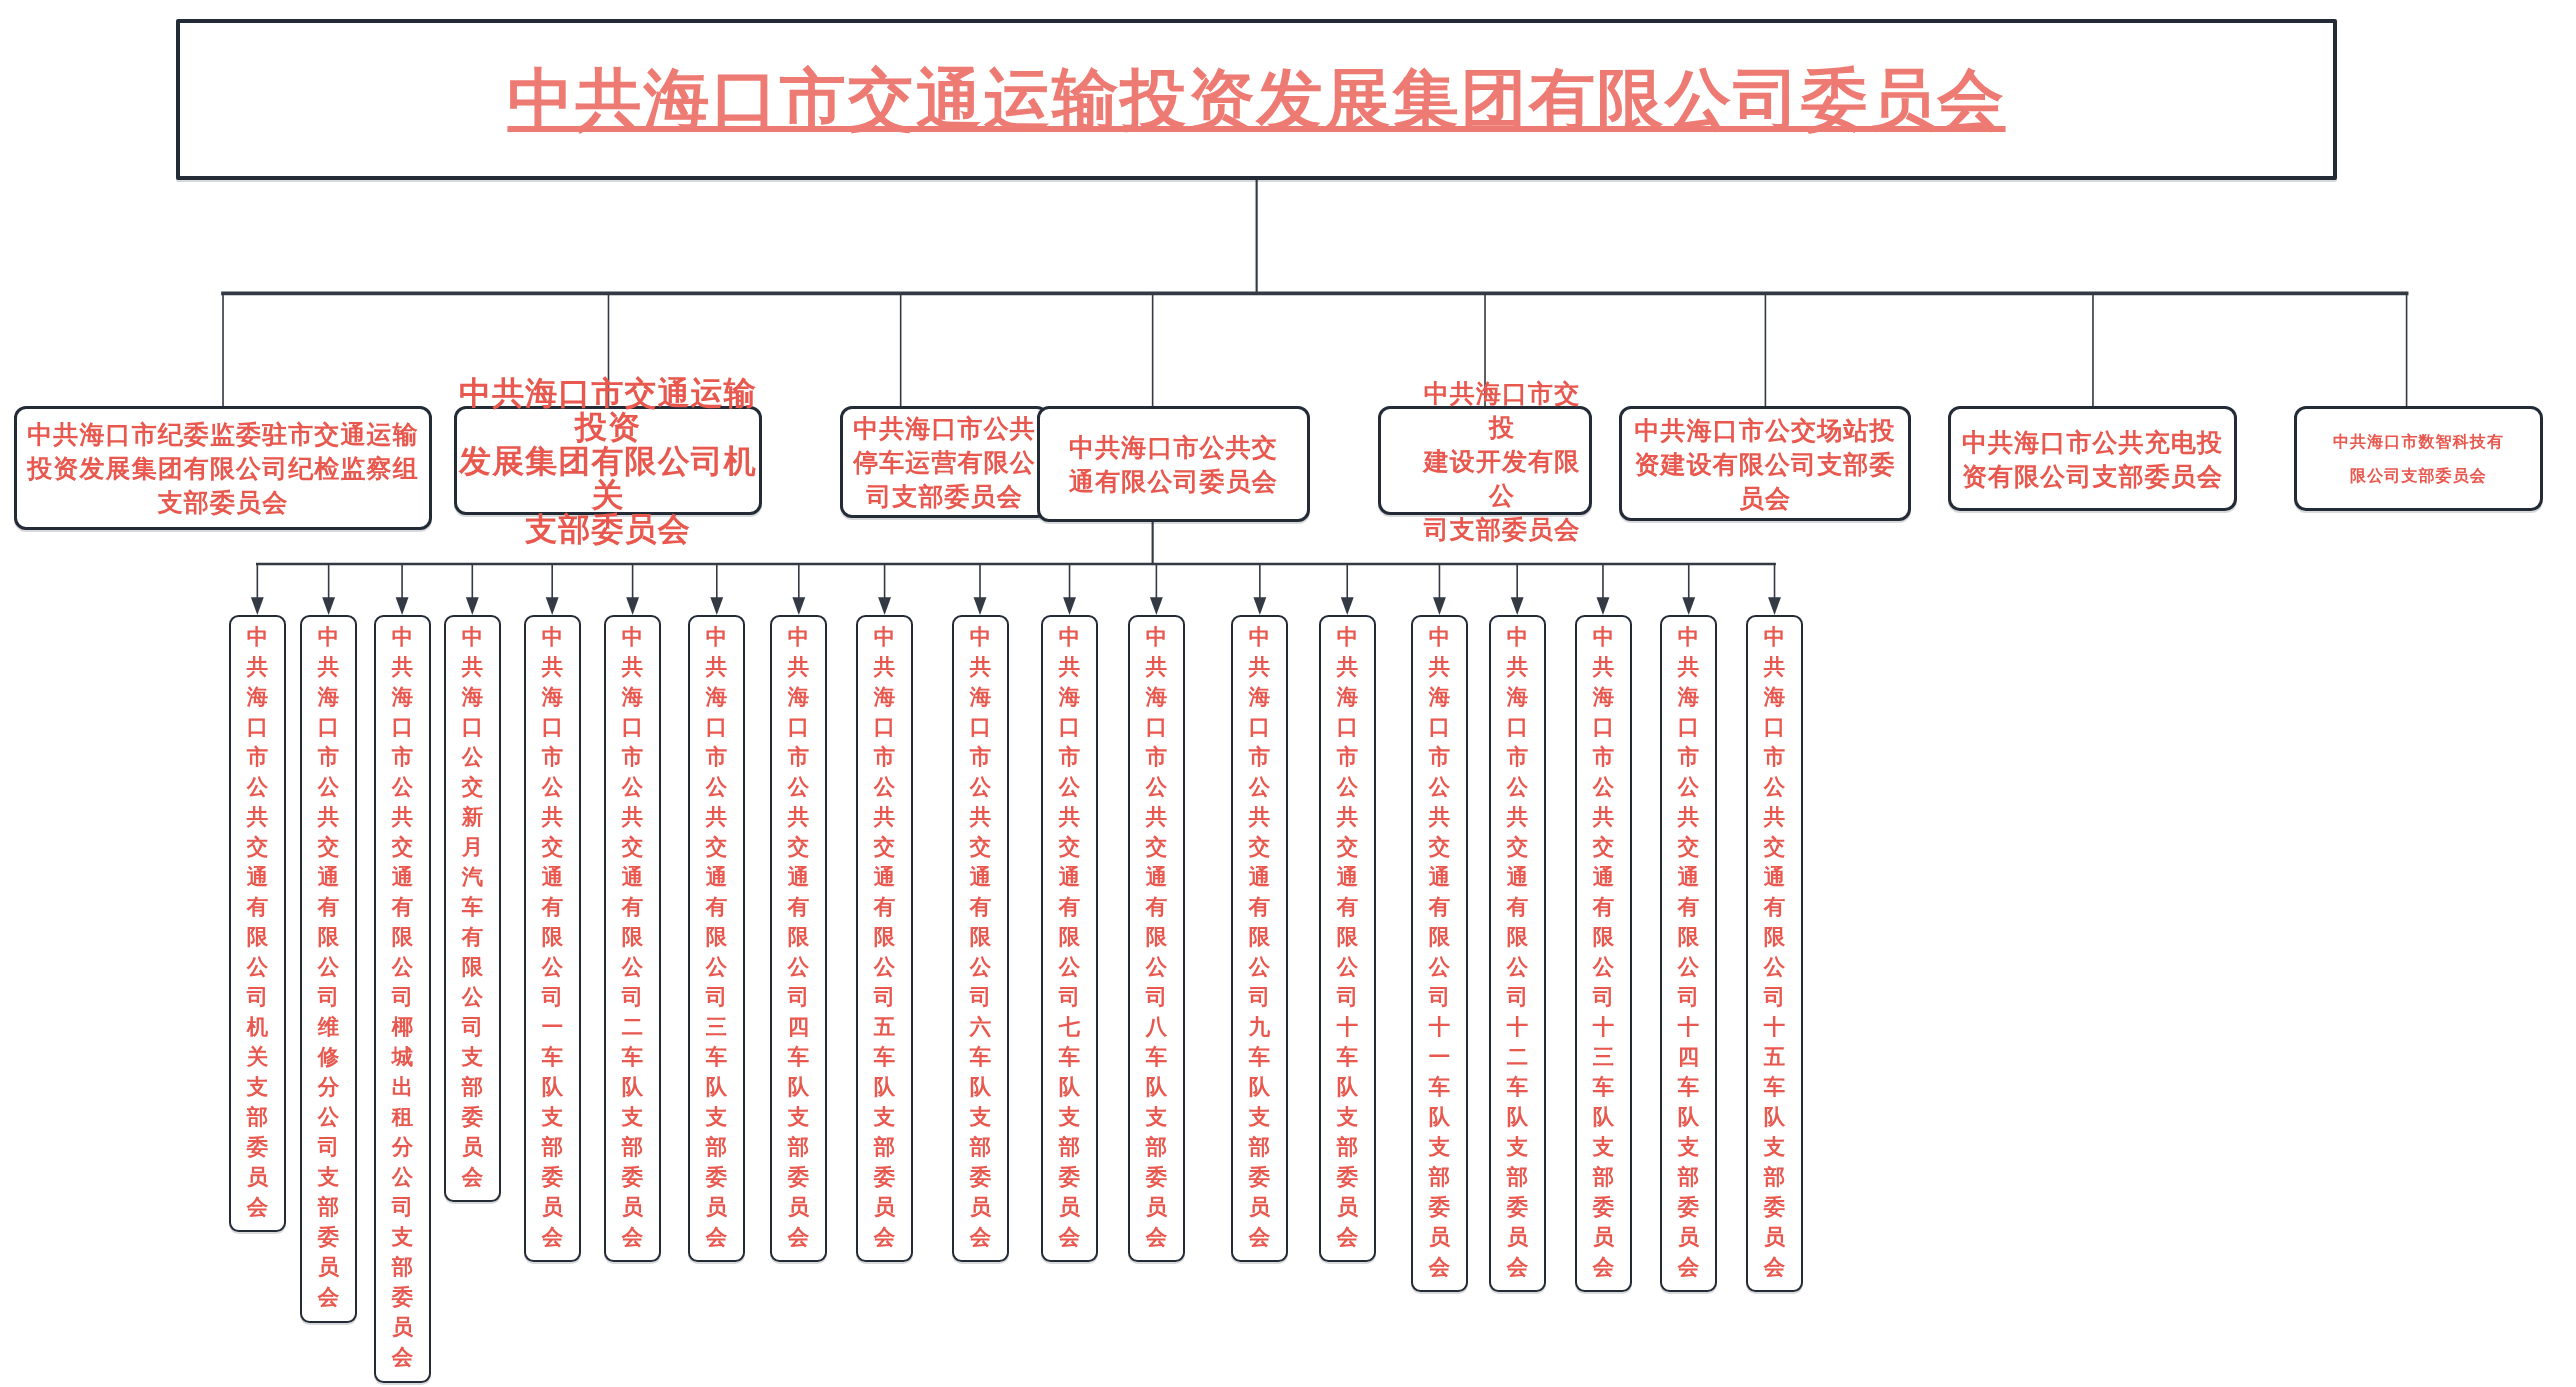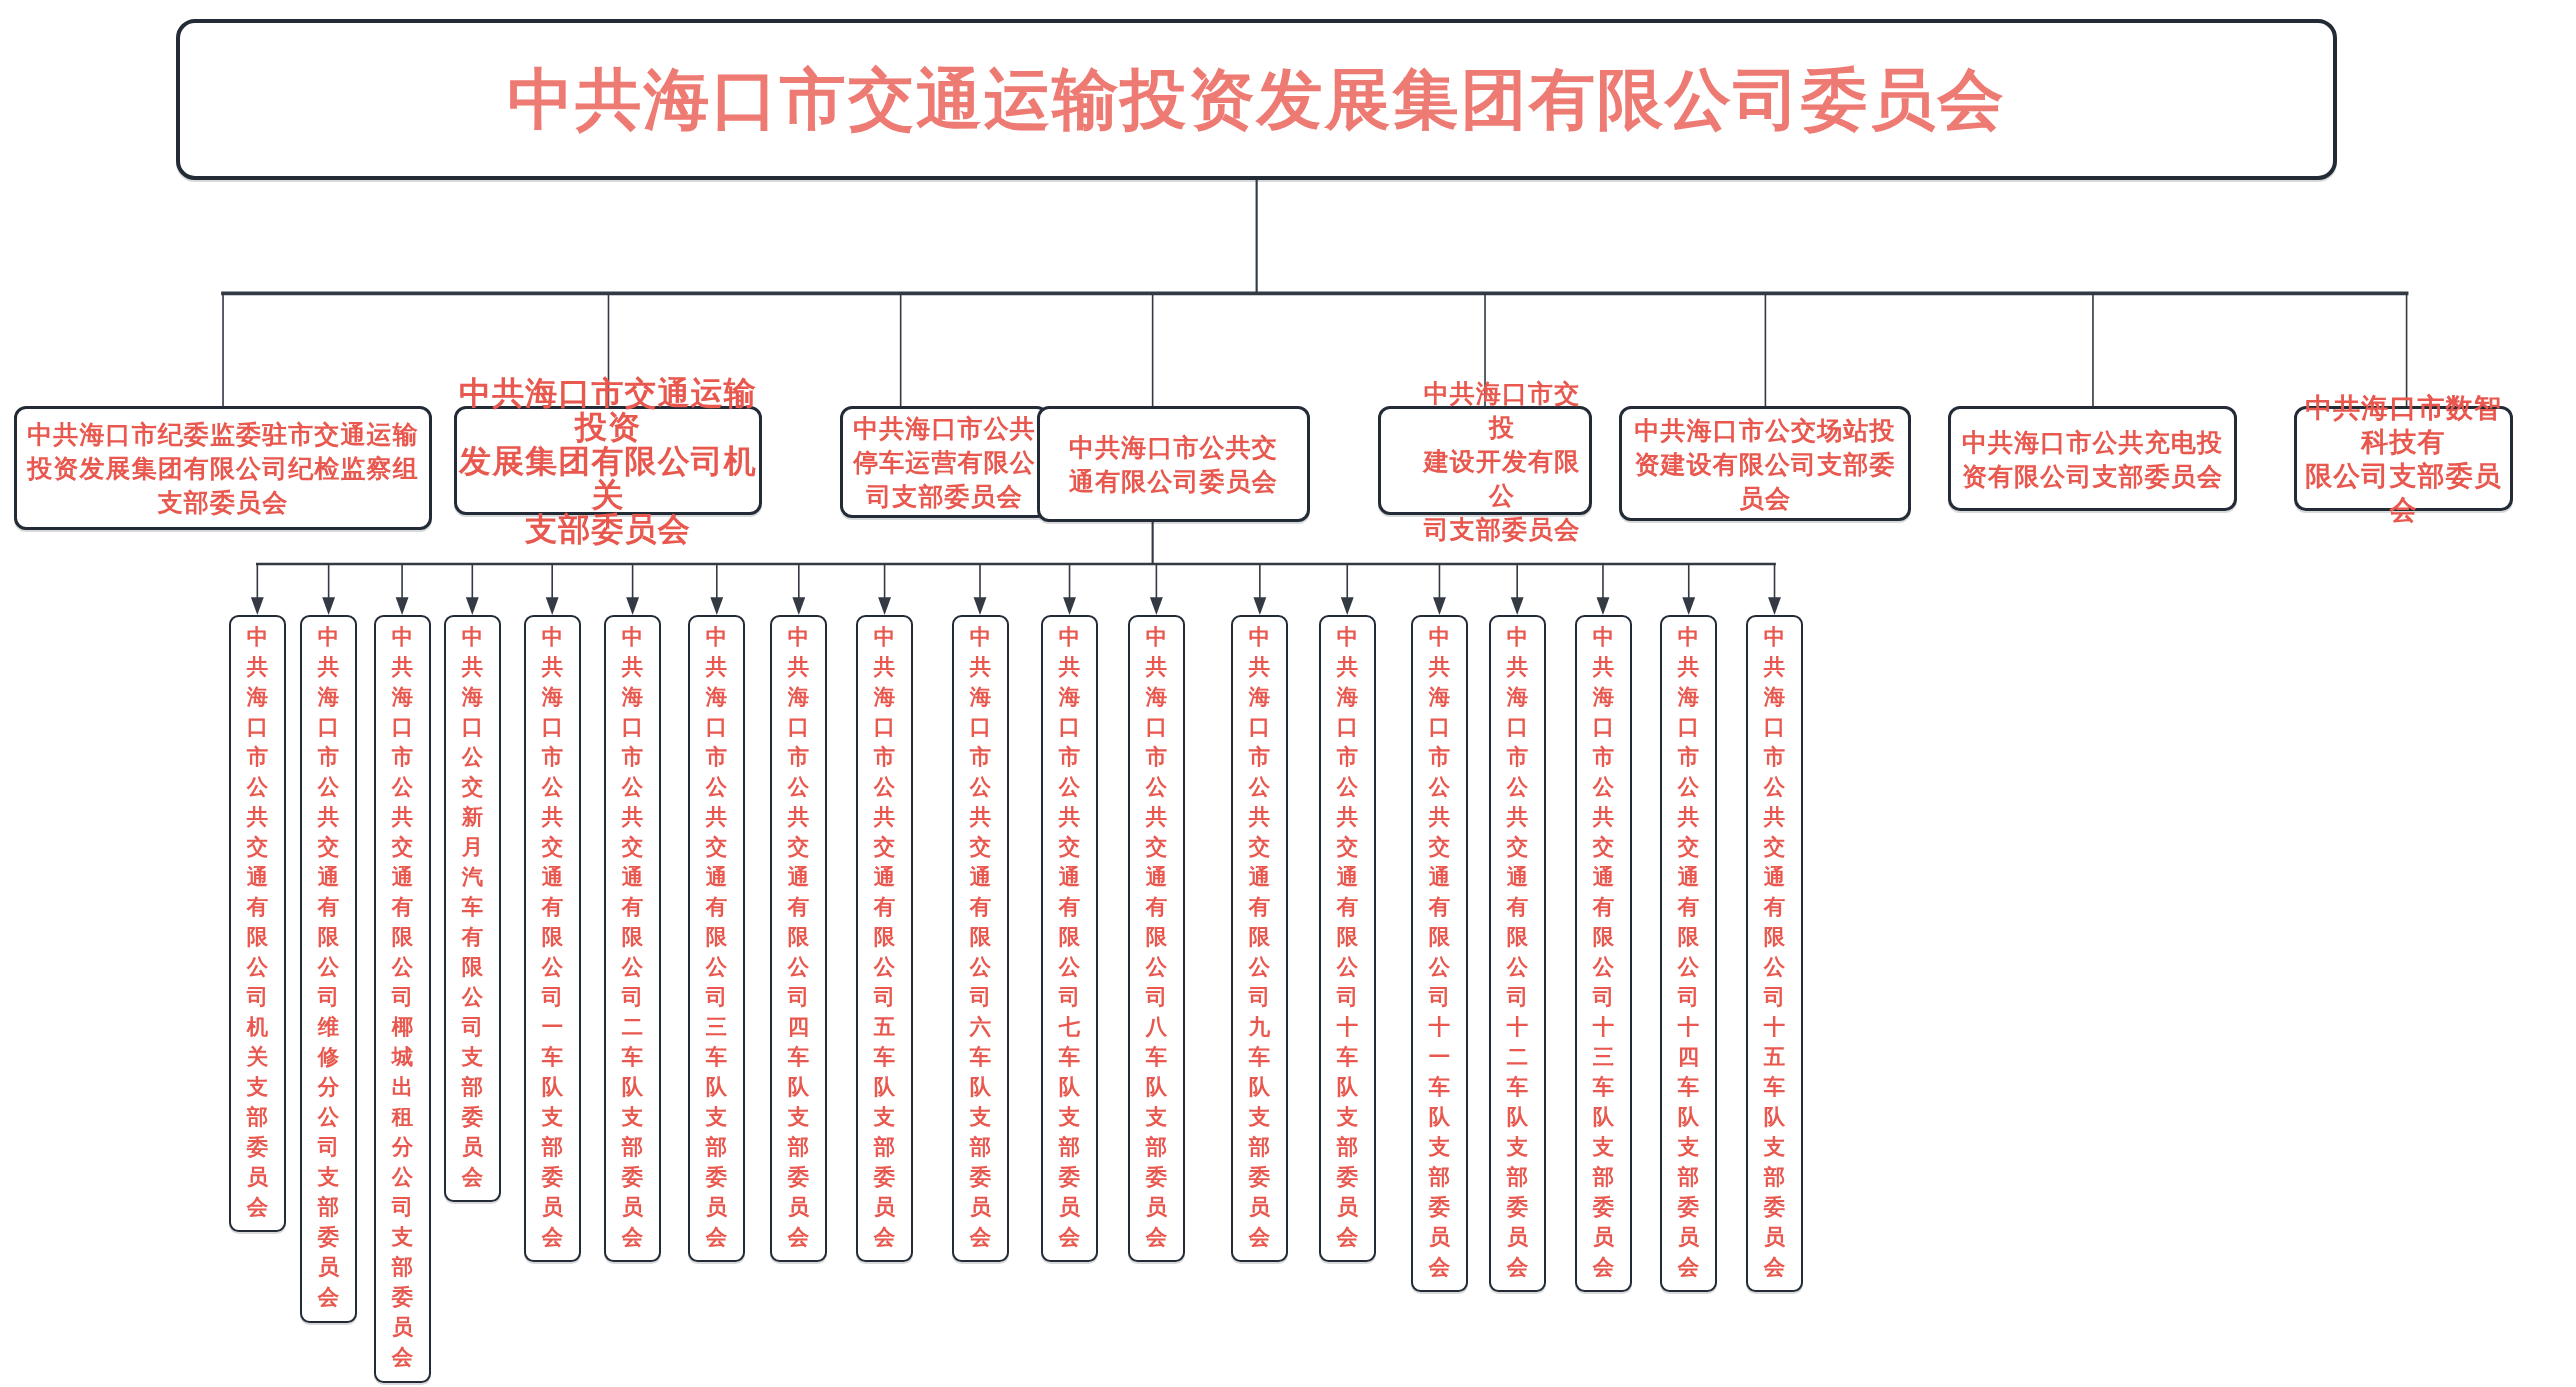--- a/index.html
+++ b/index.html
@@ -30,28 +30,29 @@
     border: 3.2px solid var(--border);
     border-radius: 8.6px;
     box-sizing: border-box;
     color: var(--node-text);
     box-shadow: 0 2.1px 0 rgba(35, 43, 55, 0.18);
   }
   .title {
     left: 176px; top: 19.3px;
     width: 2161px; height: 161px;
     border-width: 4.8px;
-    border-radius: 19px;
+    border-radius: 2px;
     display: flex;
     align-items: center;
     justify-content: center;
     font-size: 66px;
     letter-spacing: 2.1px;
     color: var(--title-text);
     white-space: nowrap;
+    text-decoration: underline;
   }
   .l2 {
     display: flex;
     align-items: center;
     justify-content: center;
     text-align: center;
     font-size: 25px;
     line-height: 34px;
     letter-spacing: 1.1px;
     white-space: pre-line;
@@ -138,21 +139,21 @@
       <div class="box l2" style="left: 1037px; top: 406px; width: 273px; height: 116px; font-size: 25px;">中共海口市公共交
 通有限公司委员会</div>
       <div class="box l2" style="left: 1378px; top: 406px; width: 214px; height: 109px; font-size: 25px; padding-left: 34px;">中共海口市交投
 建设开发有限公
 司支部委员会</div>
       <div class="box l2" style="left: 1619px; top: 406px; width: 292px; height: 115px; font-size: 25px;">中共海口市公交场站投
 资建设有限公司支部委
 员会</div>
       <div class="box l2" style="left: 1948px; top: 406px; width: 289px; height: 105px; font-size: 25px;">中共海口市公共充电投
 资有限公司支部委员会</div>
-      <div class="box l2" style="left: 2294px; top: 406px; width: 219px; height: 105px; font-size: 27px;">中共海口市数智科技有
+      <div class="box l2" style="left: 2294px; top: 406px; width: 249px; height: 105px; font-size: 16px;">中共海口市数智科技有
 限公司支部委员会</div>
     </div>
   <div id="l3-row">
       <div class="box l3" style="left: 229px; top: 615px; width: 57px; height: 617px;">中
 共
 海
 口
 市
 公
 共

